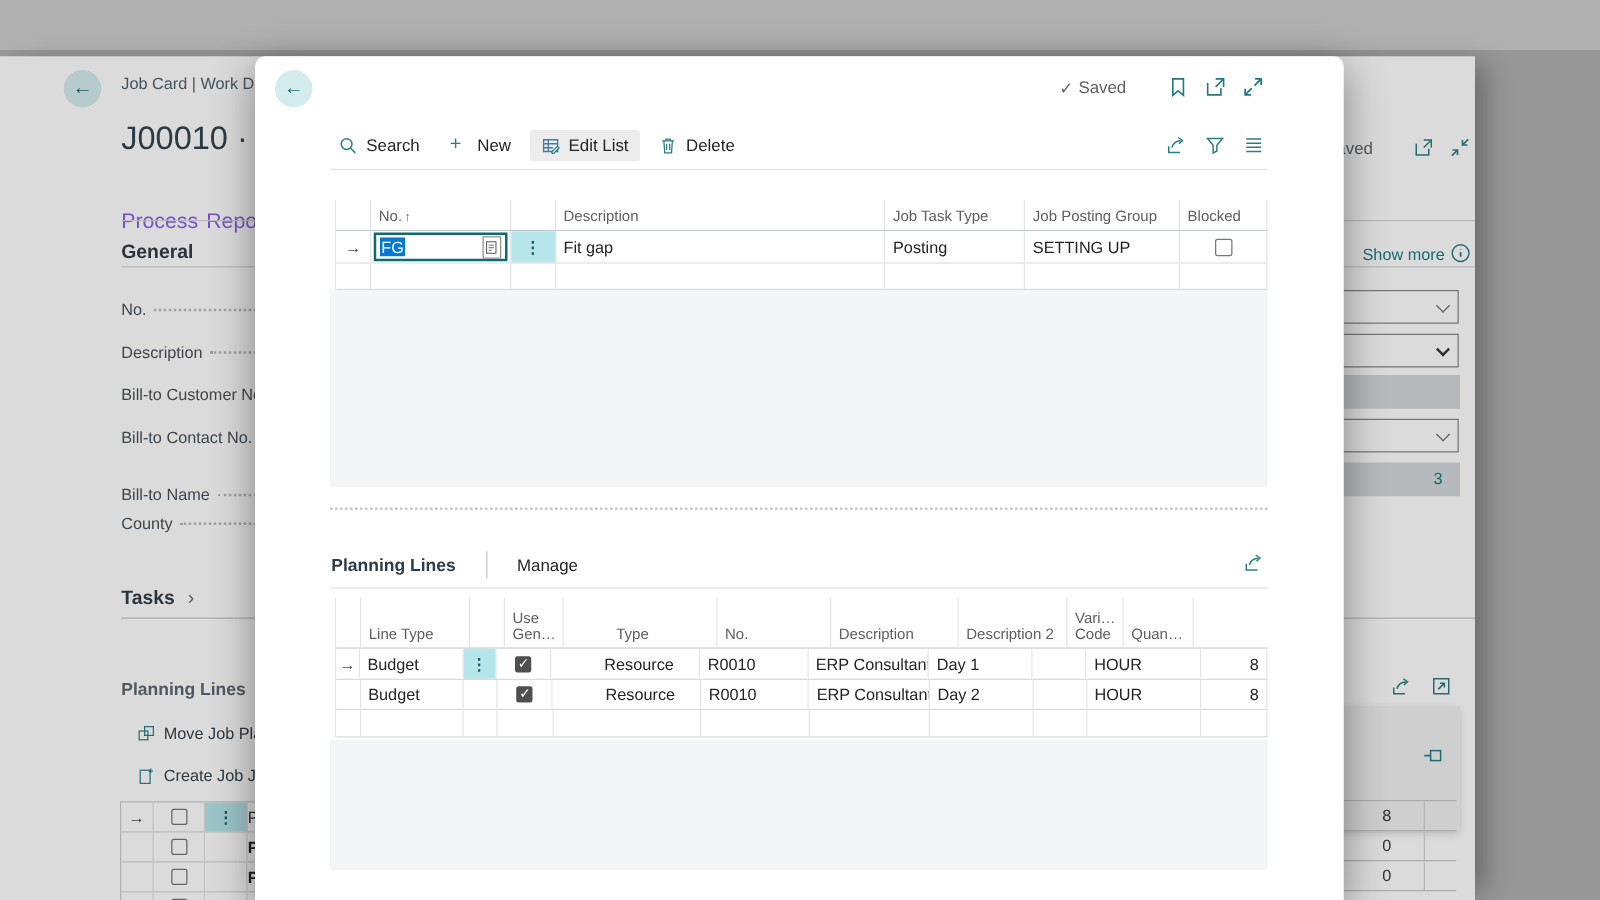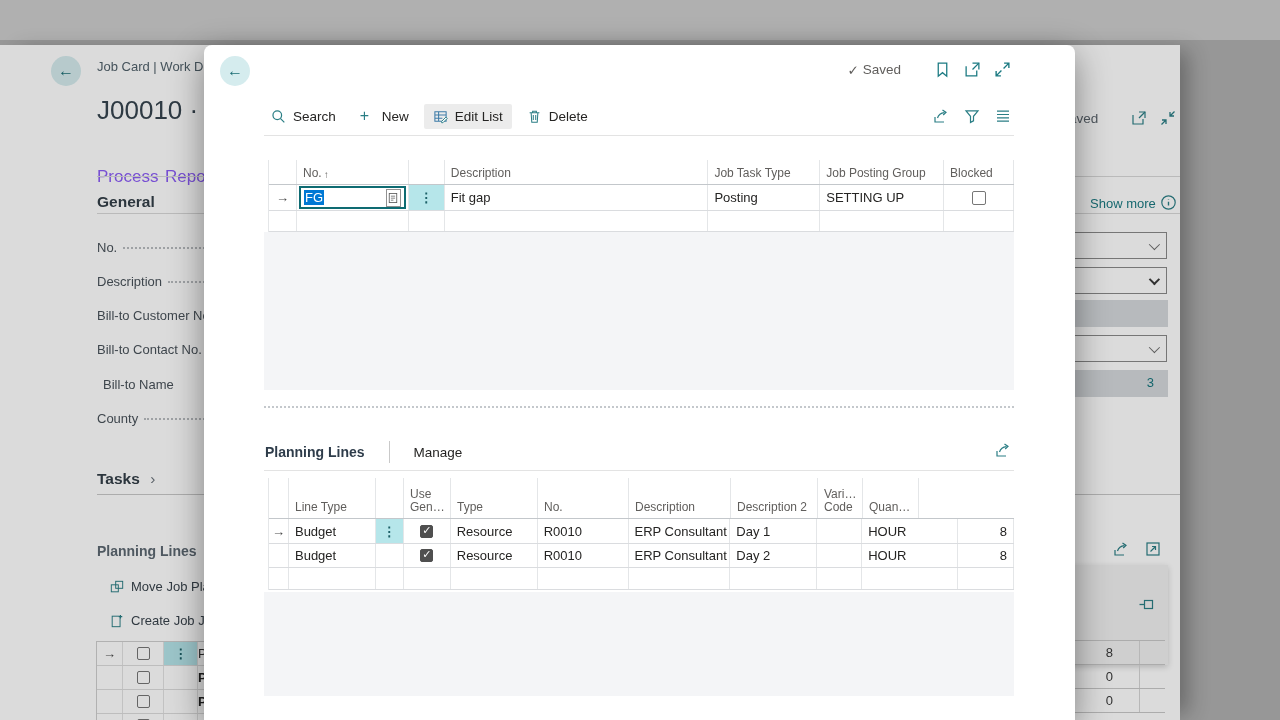--- a/index.html
+++ b/index.html
@@ -98,21 +98,21 @@
         padding:0 6px; overflow:hidden; white-space:nowrap; }
   .gc.hd { font-size:12px; color:#605e5c; padding-bottom:4px; align-items:flex-end; }
   .gc.center { justify-content:center; padding:0; }
   .gc.right { justify-content:flex-end; }
   .hd2 { display:flex; flex-direction:column; line-height:13px; }
   
   .t1 .c1{width:28px;} .t1 .c2{width:112px;} .t1 .c3{width:36px;} .t1 .c4{width:264px;}
   .t1 .c5{width:112px;} .t1 .c6{width:124px;} .t1 .c7{width:70px;}
   
   .t2 .c1{width:20px;} .t2 .c2{width:87px;} .t2 .c3{width:28px;} .t2 .c4{width:47px;}
-  .t2 .c5{width:87px;} .t2 .c6{width:91px;} .t2 .c7{width:102px;} .t2 .c8{width:87px;}
+  .t2 .c5{width:87px;margin-left:36px;} .t2 .c6{width:91px;} .t2 .c7{width:102px;} .t2 .c8{width:87px;}
   .t2 .c9{width:45px;} .t2 .c10{width:96px;} .t2 .c11{width:56px;}
 
   .cellfield { position:relative; width:100%; height:100%; padding:0; }
   .cellfield .fbox { position:absolute; inset:1px 2px; border:2px solid var(--focus-border,#0e6b72); background:#fff;
                      display:flex; align-items:center; padding-left:3px; }
   .seltext { background:var(--selection,#0078d4); color:#fff; font-size:13px; padding:0 1px; }
   .lookup-btn { margin-left:auto; margin-right:3px; width:15px; height:18px; border:1px solid #919191;
                 background:#fff; color:#5a5a5a; display:flex; align-items:center; justify-content:center; }
   .lookup-btn svg { width:10px; height:12px; }
 
@@ -153,21 +153,21 @@
         <span class="dots"></span>
     </div>
     <div class="fieldrow" style="left:97px; top:263px;">
       <span class="lbl">Bill-to Customer No.</span>
         <span class="dots"></span>
     </div>
     <div class="fieldrow" style="left:97px; top:297px;">
       <span class="lbl">Bill-to Contact No.</span>
         <span class="dots"></span>
     </div>
-    <div class="fieldrow" style="left:97px; top:332px;flex-direction:column;">
+    <div class="fieldrow" style="left:97px; top:343px;">
       <span class="lbl">Bill-to Name</span>
         <span class="dots"></span>
     </div>
     <div class="fieldrow" style="left:97px; top:366px;">
       <span class="lbl">County</span>
         <span class="dots"></span>
     </div>
 
     <div class="jc-abs jc-section-h" style="left:97px; top:425px;">
       <span>Tasks</span>

